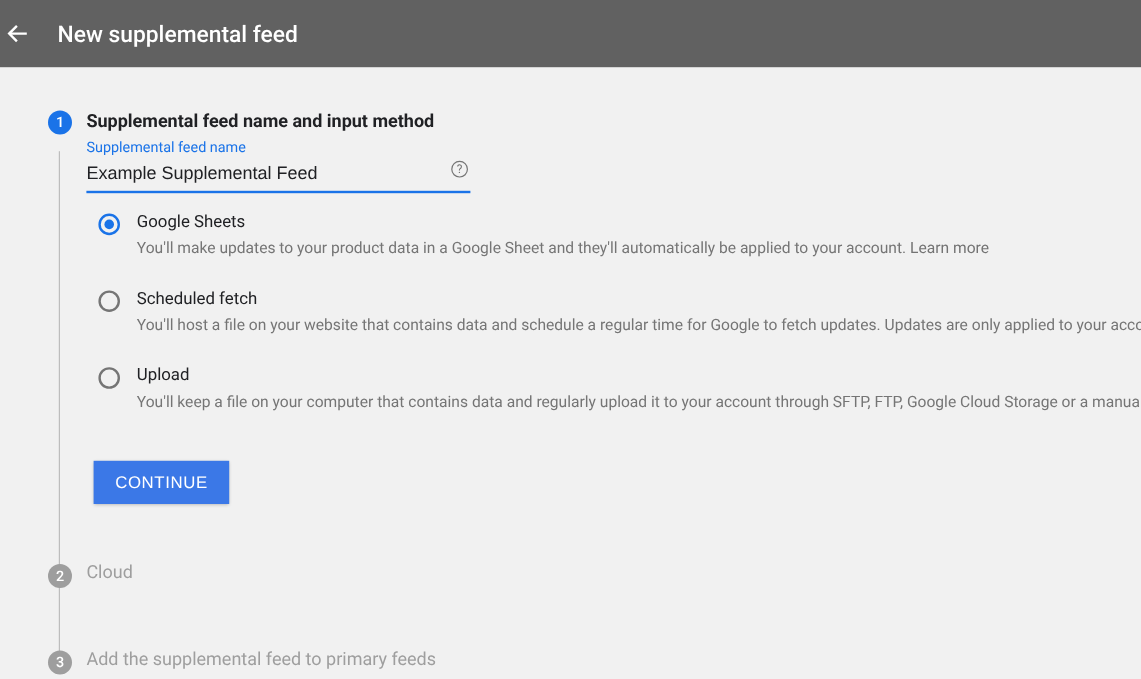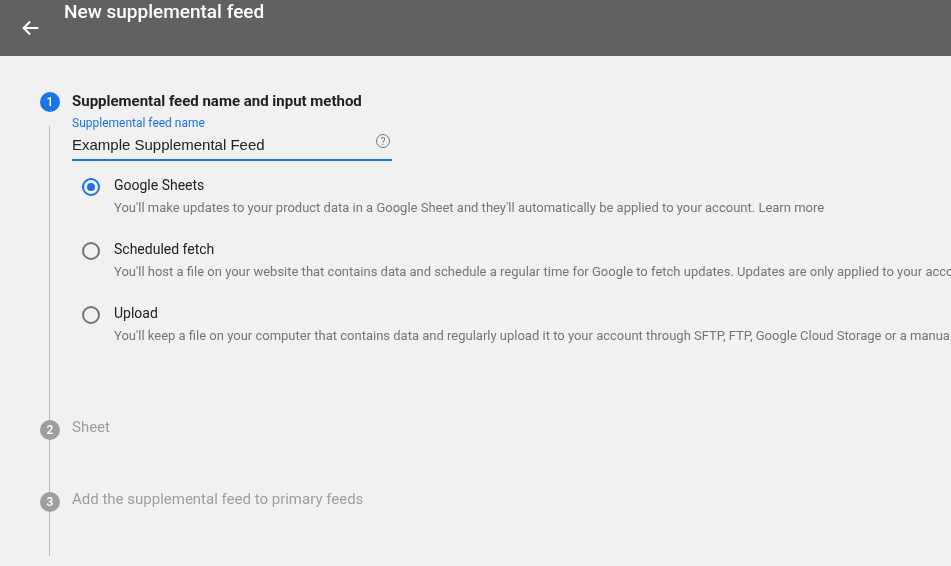--- a/index.html
+++ b/index.html
@@ -7,21 +7,22 @@
     font-family: Roboto, Arial, sans-serif;
     background: #f1f1f1;
     width: 951px;
     height: 566px;
     overflow: hidden;
   }
   .header {
     background: #616161;
     height: 56px;
     display: flex;
-    padding: 0 20px;
+    align-items: center;
+    padding: 0 4px;
   }
   .back-icon {
     color: #fff;
     cursor: pointer;
     margin-right: 22px;
     display: flex;
     align-items: center;
   }
   .header-title {
     color: #fff;
@@ -213,25 +214,26 @@
 
         <div class="option">
           <div class="radio"></div>
           <div class="option-body">
             <div class="option-title">Upload</div>
             <div class="option-desc">You'll keep a file on your computer that contains data and regularly upload it to your account through SFTP, FTP, Google Cloud Storage or a manual</div>
           </div>
         </div>
       </div>
 
+      <button class="continue-btn">CONTINUE</button>
     </div>
   </div>
 
   <div class="step-row">
     <div class="step-badge inactive">2</div>
-    <div class="step-title inactive">Sheet</div>
+    <div class="step-title inactive">Cloud</div>
   </div>
 
   <div class="step-row">
     <div class="step-badge inactive">3</div>
     <div class="step-title inactive">Add the supplemental feed to primary feeds</div>
   </div>
 </div>
 
 </body></html>

